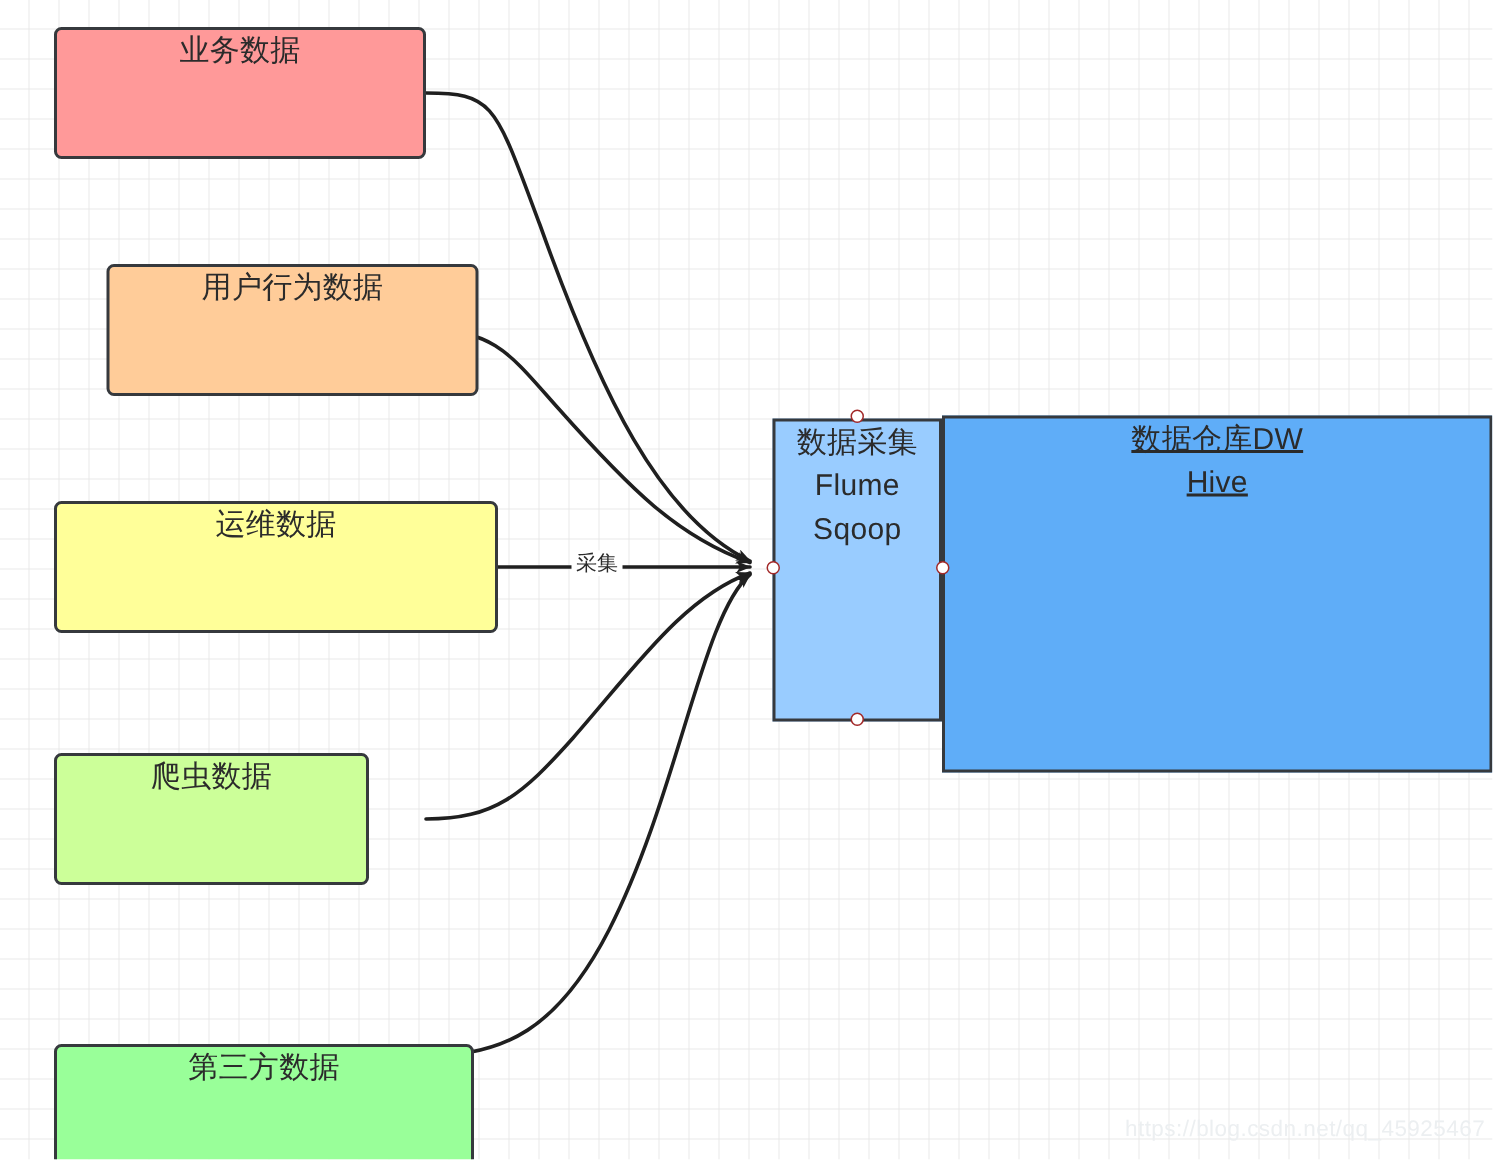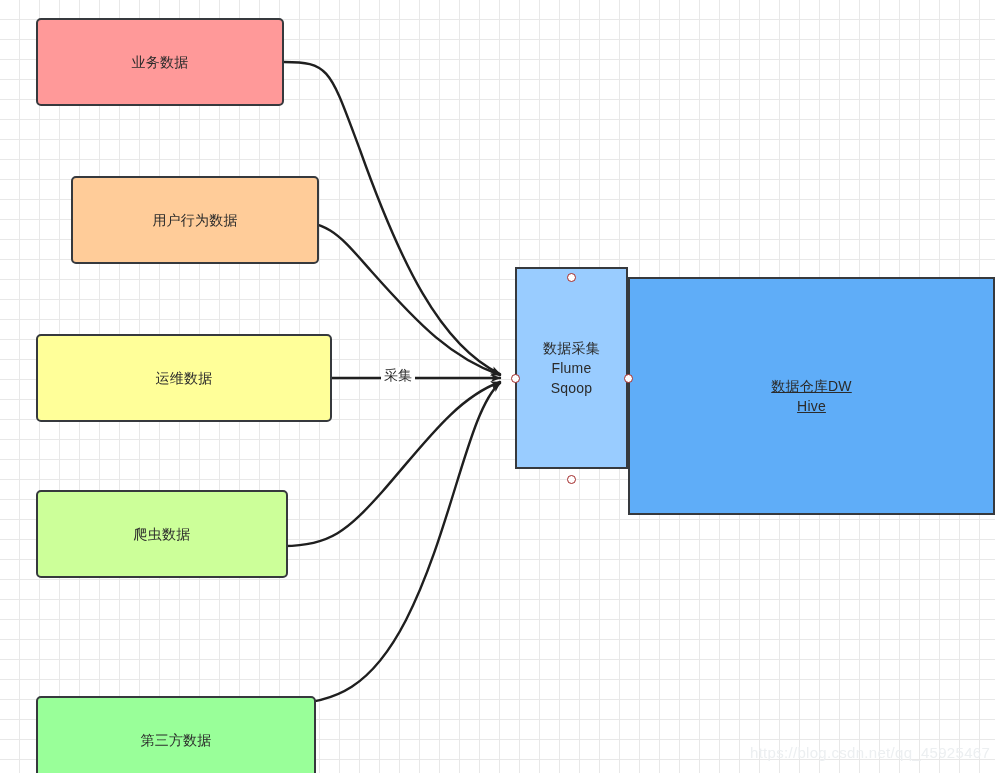--- a/index.html
+++ b/index.html
@@ -27,25 +27,24 @@
     width: 995px;
     height: 773px;
     pointer-events: none;
   }
   .node {
     position: absolute;
     box-sizing: border-box;
     border: 2px solid #36393d;
     border-radius: 5px;
     display: flex;
-    align-items: center;
     justify-content: center;
     text-align: center;
     color: #2b2b2b;
-    font-size: 14px;
+    font-size: 20px;
     line-height: 1.45;
     white-space: pre-line;
     letter-spacing: 0.2px;
   }
   .node.square {
     border-radius: 0;
   }
   .edge-label {
     position: absolute;
     background: #ffffff;
@@ -103,29 +102,29 @@
   </div>
 
   <div class="node" style="left:36px; top:176px; width:248px; height:88px; background:#ffcc99;margin-left:35px;">
     <span>用户行为数据</span>
   </div>
 
   <div class="node" style="left:36px; top:334px; width:296px; height:88px; background:#ffff99;">
     <span>运维数据</span>
   </div>
 
-  <div class="node" style="left:36px; top:490px; width:252px; height:88px; background:#ccff99;">
+  <div class="node" style="left:36px; top:502px; width:210px; height:88px; background:#ccff99;">
     <span>爬虫数据</span>
   </div>
 
   <div class="node" style="left:36px; top:696px; width:280px; height:88px; background:#99ff99;">
     <span>第三方数据</span>
   </div>
 
-  <div class="node square" style="left:515px; top:267px; width:113px; height:202px; background:#99ccff;">
+  <div class="node square" style="left:515px; top:279px; width:113px; height:202px; background:#99ccff;">
     <span>数据采集
 Flume
 Sqoop</span>
   </div>
 
   <div class="node square" style="left:628px; top:277px; width:367px; height:238px; background:#5fadf8;text-decoration:underline;">
     <span>数据仓库DW
 Hive</span>
   </div>
 

